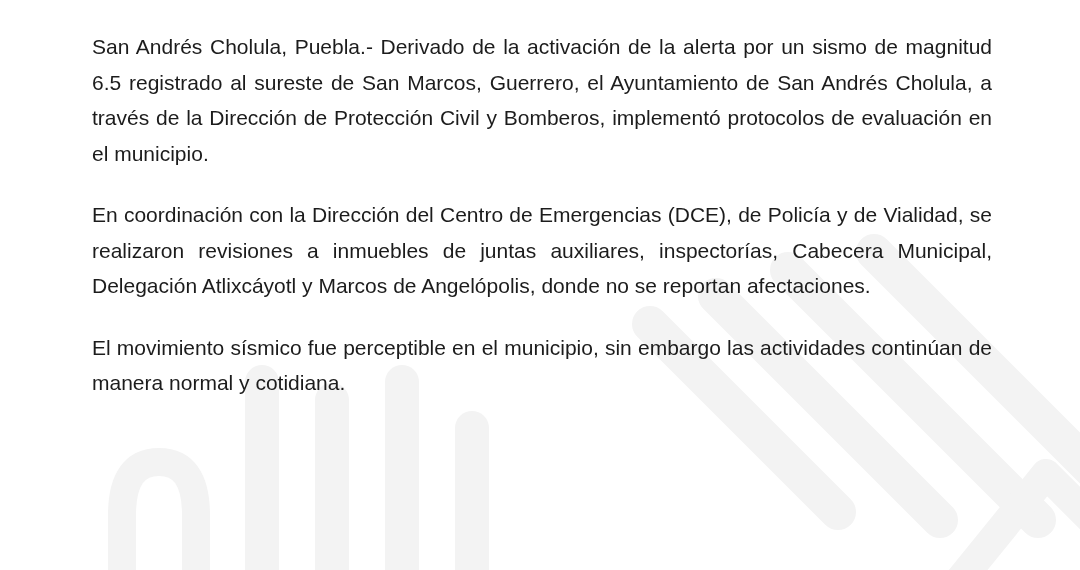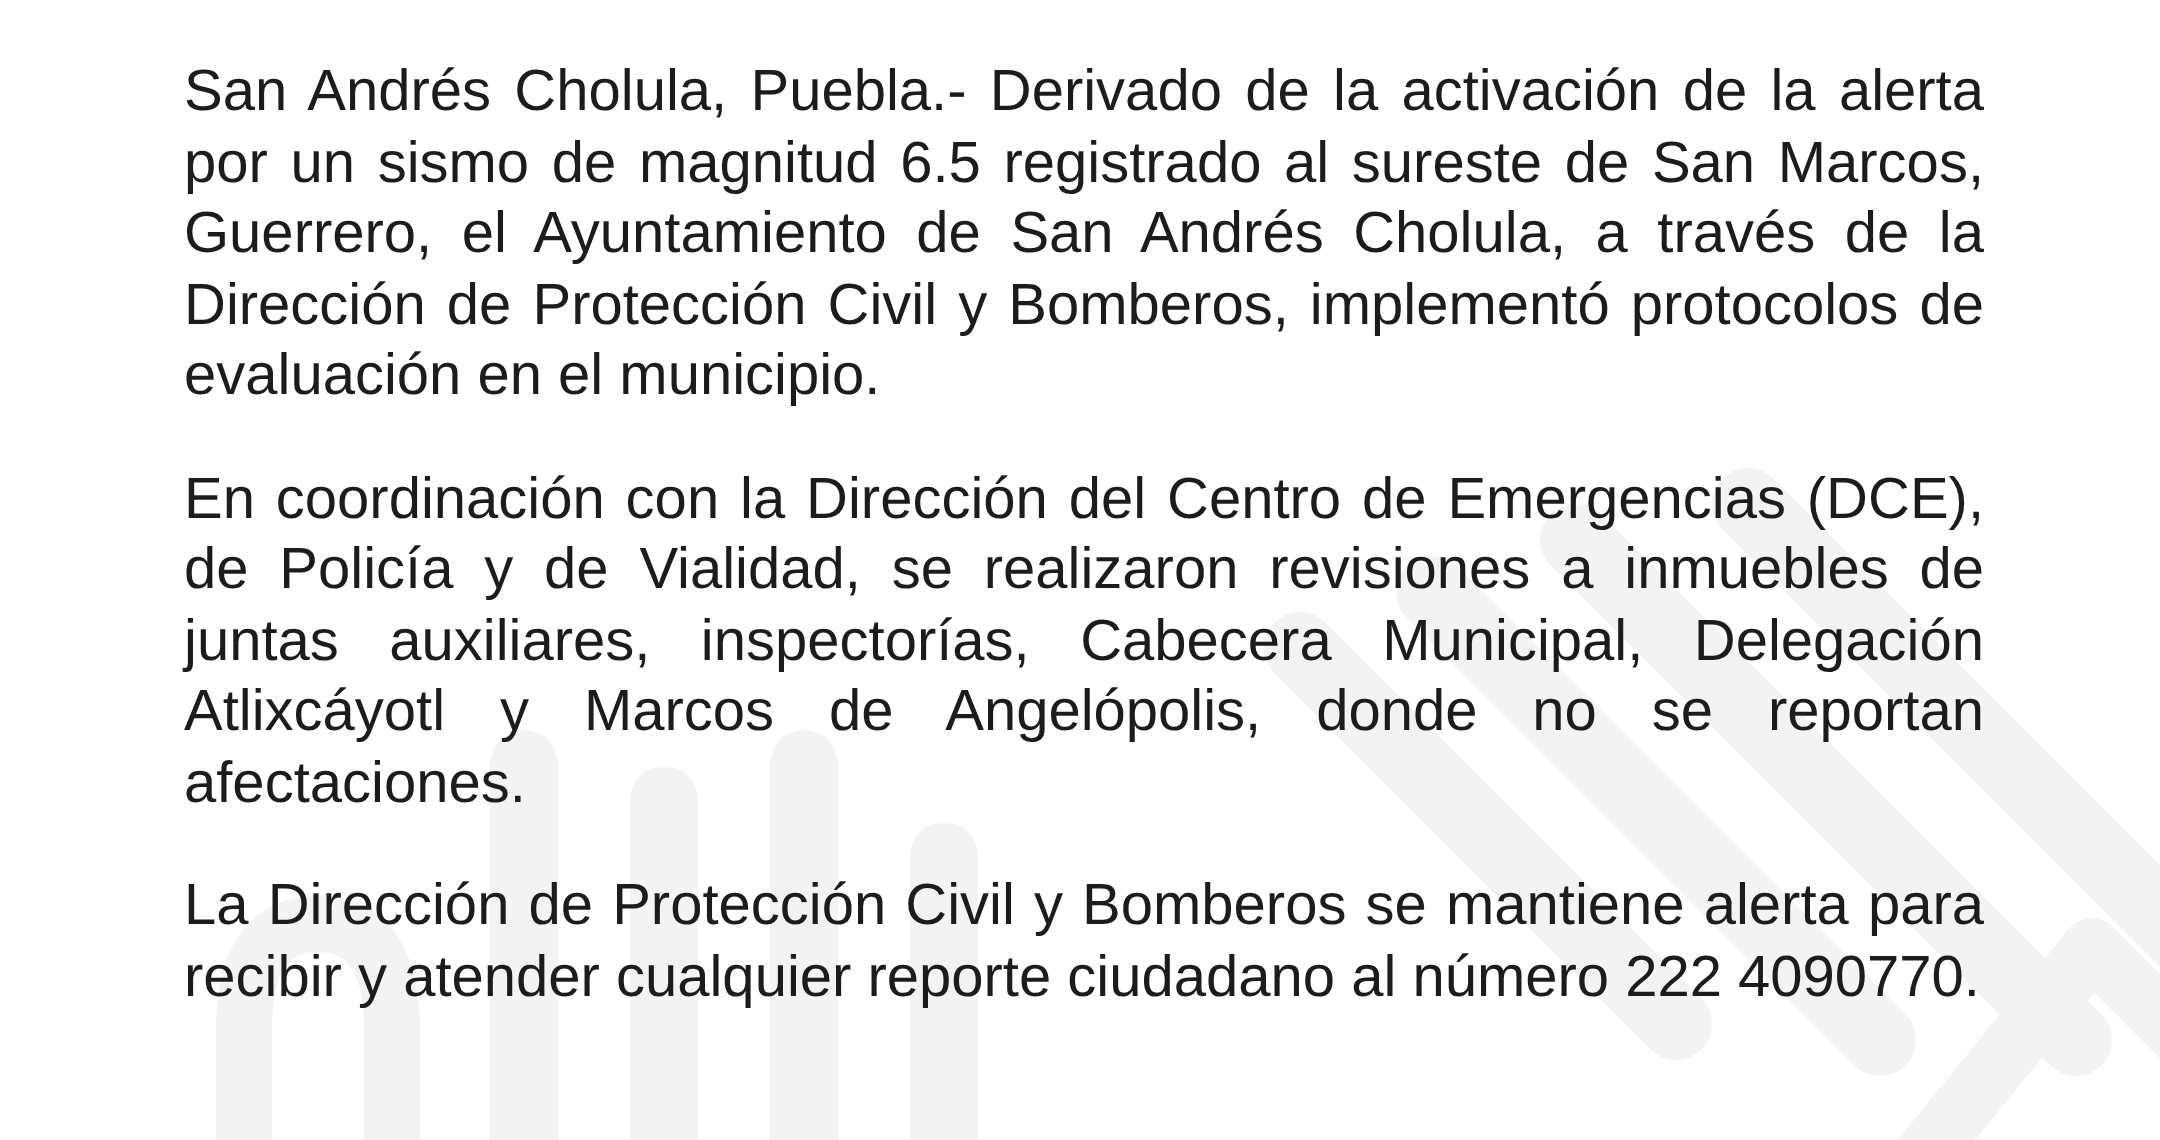--- a/index.html
+++ b/index.html
@@ -24,21 +24,21 @@
     z-index: 0;
     pointer-events: none;
   }
   .content {
     position: absolute;
     left: 92px;
     top: 29px;
     width: 900px;
     z-index: 1;
     color: #1c1c1c;
-    font-size: 29px;
+    font-size: 21px;
     line-height: 35.5px;
     text-align: justify;
     text-justify: inter-word;
   }
   .content p {
     margin: 0 0 26px 0;
   }
   .content p.cutoff {
     margin-bottom: 0;
     
@@ -65,16 +65,16 @@
       <line x1="788" y1="270" x2="1038" y2="520" stroke-width="36"></line>
       <line x1="874" y1="252" x2="1098" y2="476" stroke-width="36"></line>
 
       <path d="M952 590 L1046 474 L1100 528" stroke-width="30" stroke-linejoin="round"></path>
     </g>
   </svg>
 
   <div class="content">
     <p>San Andrés Cholula, Puebla.- Derivado de la activación de la alerta por un sismo de magnitud 6.5 registrado al sureste de San Marcos, Guerrero, el Ayuntamiento de San Andrés Cholula, a través de la Dirección de Protección Civil y Bomberos, implementó protocolos de evaluación en el municipio.</p>
     <p>En coordinación con la Dirección del Centro de Emergencias (DCE), de Policía y de Vialidad, se realizaron revisiones a inmuebles de juntas auxiliares, inspectorías, Cabecera Municipal, Delegación Atlixcáyotl y Marcos de Angelópolis, donde no se reportan afectaciones.</p>
-    <p>La Dirección de Protección Civil y Bomberos se mantiene alerta para recibir y atender cualquier reporte ciudadano al número 222 4090770.</p>
+    <p>El movimiento sísmico fue perceptible en el municipio, sin embargo las actividades continúan de manera normal y cotidiana.</p>
   </div>
 
 </div>
 
 </body></html>

